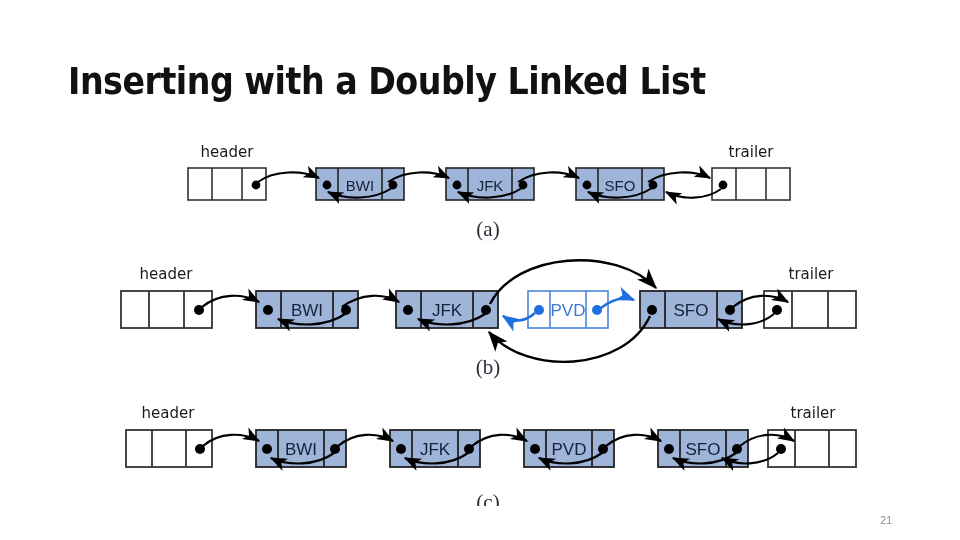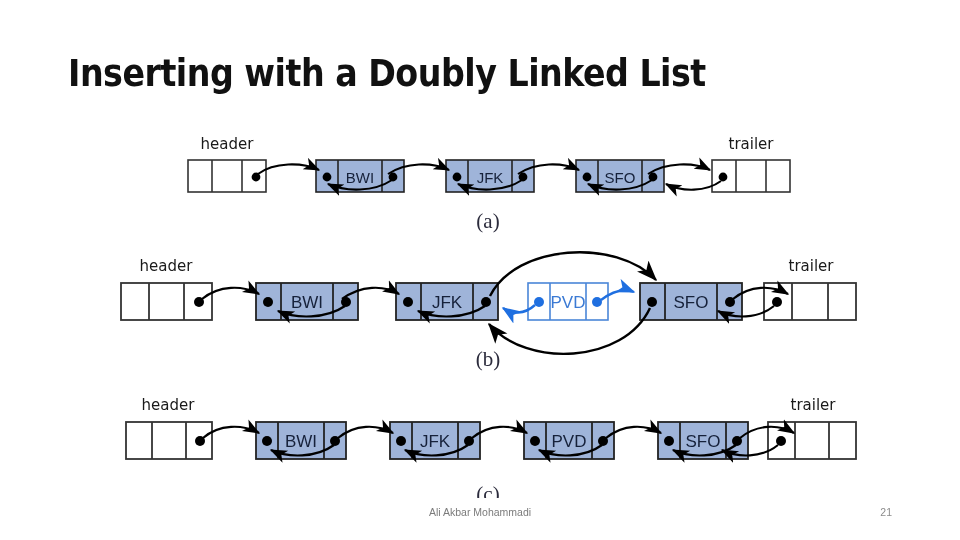--- a/index.html
+++ b/index.html
@@ -3,21 +3,21 @@
 <meta charset="utf-8">
 <style>
   html,body{margin:0;padding:0;}
   body{
     width:960px;height:540px;
     background:#ffffff;
     font-family:"Liberation Sans",sans-serif;
     overflow:hidden;
     position:relative;
   }
-  #slide{position:absolute;left:0;top:0;width:960px;height:472px;}
+  #slide{position:absolute;left:0;top:8px;width:960px;height:472px;}
 
   
   #title{
     position:absolute;
     left:68px; top:55px;
     width:840px;
     font-family:"DejaVu Sans Condensed","DejaVu Sans",sans-serif;
     font-size:37px;
     font-weight:700;
     letter-spacing:-0.5px;
@@ -301,17 +301,16 @@
           <path d="M724,320 C741,306 763,306 778,315" marker-end="url(#ah)"></path>
           <path d="M762,327 C746,340 722,340 706,332" marker-end="url(#ah)"></path>
         </g>
 
         <text class="part-label" x="472" y="383">(c)</text>
       </g>
     </svg>
   </div>
 
   <div id="footer">
-    <div id="footer-author">Ali Akbar Mohammadi</div>
     <div id="footer-page">21</div>
   </div>
 
 </div>
 
 </body></html>

